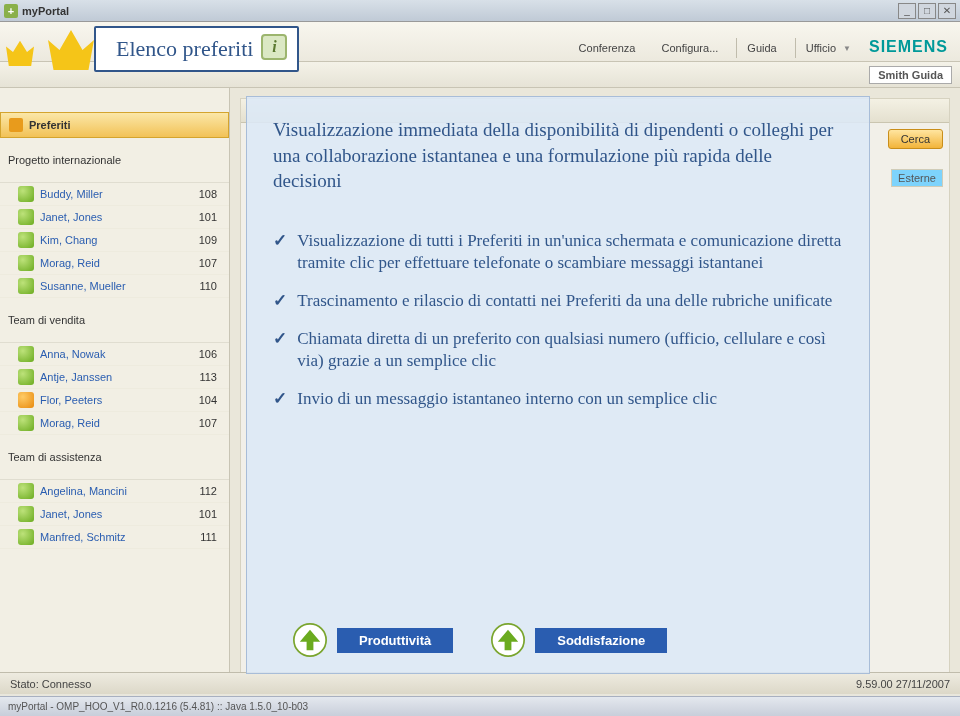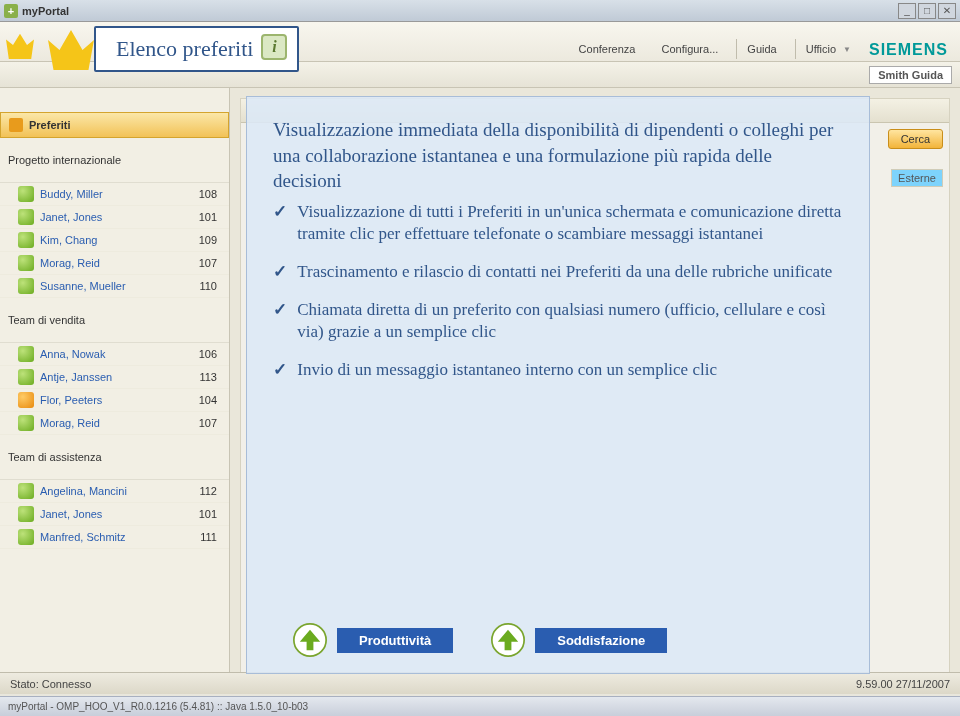--- a/index.html
+++ b/index.html
@@ -4,21 +4,21 @@
 <style>
   * { box-sizing: border-box; margin: 0; padding: 0; }
   body { font-family: Arial, sans-serif; font-size: 11px; background: #e8e6dc; width: 960px; height: 716px; overflow: hidden; position: relative; }
   
   .titlebar { background: linear-gradient(#d8e0e8,#c0cad6); height: 22px; display: flex; align-items: center; padding: 0 4px; border-bottom: 1px solid #999; }
   .titlebar .plus { width: 14px; height: 14px; background: #8ab04a; color: #fff; text-align: center; line-height: 14px; font-weight: bold; border-radius: 2px; margin-right: 4px; }
   .titlebar .title { font-weight: bold; color: #333; }
   .winbtns { margin-left: auto; display: flex; gap: 2px; }
   .winbtns span { width: 18px; height: 16px; background: #d0d6de; border: 1px solid #888; display: flex; align-items: center; justify-content: center; font-size: 10px; color: #555; }
   
-  .toolbar { height: 40px; background: linear-gradient(#f8f6ee,#ece9de); border-bottom: 1px solid #c8c4b4; display: flex; align-items: flex-end; padding: 2px 6px; gap: 10px; position: relative; }
+  .toolbar { height: 40px; background: linear-gradient(#f8f6ee,#ece9de); border-bottom: 1px solid #c8c4b4; display: flex; align-items: flex-start; padding: 16px 6px; gap: 10px; position: relative; }
   .crown { width: 28px; height: 28px; background: #f5c518; clip-path: polygon(10% 100%,0 30%,25% 50%,50% 10%,75% 50%,100% 30%,90% 100%); }
   .tbbtn { padding: 4px 8px; color: #444; display: flex; align-items: center; gap: 3px; }
   .tbbtn.sep { border-left: 1px solid #c0bcac; padding-left: 10px; }
   .siemens { margin-left: auto; font-weight: bold; font-size: 16px; letter-spacing: 1px; color: #009999; padding-right: 6px; }
   
   .header-badge { position: absolute; top: 26px; left: 94px; background: #fff; border: 2px solid #31568a; border-radius: 2px; padding: 8px 44px 8px 20px; z-index: 50; }
   .header-badge span { color: #31568a; font-size: 22px; font-family: 'Times New Roman', serif; }
   .header-badge .info-i { position: absolute; right: 10px; top: 6px; width: 26px; height: 26px; background: #dbe8c4; border: 2px solid #9cb56e; border-radius: 4px; display: flex; align-items: center; justify-content: center; font-style: italic; font-weight: bold; color: #5a7830; font-size: 16px; font-family: Georgia, serif; }
   .crown2 { position: absolute; top: 30px; left: 48px; width: 46px; height: 40px; background: #f5c518; clip-path: polygon(12% 100%,0 25%,25% 50%,50% 0%,75% 50%,100% 25%,88% 100%); z-index: 51; }
   
@@ -38,21 +38,21 @@
   .side-item .name { color: #2a5db0; }
   .side-item .num { margin-left: auto; color: #333; padding-right: 4px; }
   
   .content { flex: 1; position: relative; background: #eae7da; }
   .ghost { position: absolute; inset: 10px; background: rgba(255,255,255,.4); border: 1px solid #d6d2c0; }
   .ghost .tabrow { position: absolute; top: 0; left: 0; right: 0; height: 24px; background: linear-gradient(#f4f1e4,#e4e0cf); border-bottom: 1px solid #cac5b0; }
   .ghost .cerca { position: absolute; right: 6px; top: 30px; background: linear-gradient(#ffe5a0,#f2b43a); border: 1px solid #c98e1a; padding: 3px 12px; border-radius: 3px; color: #333; font-size: 11px; }
   .ghost .esterne { position: absolute; right: 6px; top: 70px; color: #555; background: #7dd3fc; padding: 2px 6px; border: 1px solid #d0ccb8; }
   
   .overlay { position: absolute; top: 8px; left: 16px; right: 90px; bottom: 14px; background: rgba(220,232,246,.88); border: 1px solid #a8bdd8; padding: 20px 26px 10px 26px; display: flex; flex-direction: column; z-index: 40; }
-  .overlay .lead { font-family: Georgia, 'Times New Roman', serif; font-size: 19px; color: #31568a; line-height: 1.35; margin-bottom: 7px; }
+  .overlay .lead { font-family: Georgia, 'Times New Roman', serif; font-size: 19px; color: #31568a; line-height: 1.35; margin-bottom: 36px; }
   .overlay ul { list-style: none; }
   .overlay li { display: flex; gap: 10px; font-family: Georgia, serif; font-size: 17px; color: #31568a; line-height: 1.3; margin-bottom: 16px; }
   .overlay li::before { content: "✓"; color: #31568a; font-weight: bold; flex-shrink: 0; }
   .badge-row { margin-top: auto; display: flex; gap: 38px; padding-left: 20px; padding-bottom: 6px; }
   .badge { display: flex; align-items: center; gap: 10px; }
   .badge .arrow { width: 34px; height: 34px; display: flex; align-items: center; justify-content: center; }
   .badge .arrow svg { width: 100%; height: 100%; }
   .badge .lbl { background: #2a5db0; color: #fff; font-weight: bold; font-family: Arial; font-size: 13px; padding: 5px 22px; }
   
   .statusbar { position: absolute; bottom: 22px; left: 0; right: 0; height: 22px; background: linear-gradient(#eeebe0,#dcd8c8); border-top: 1px solid #c0bcac; display: flex; align-items: center; padding: 0 10px; color: #444; }

